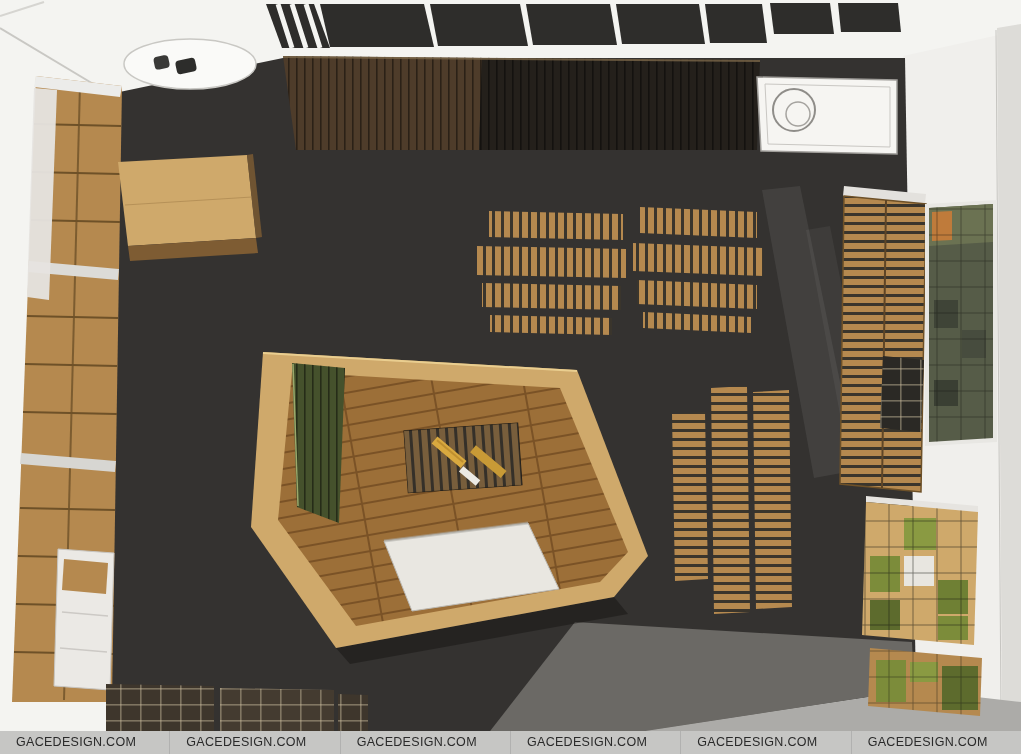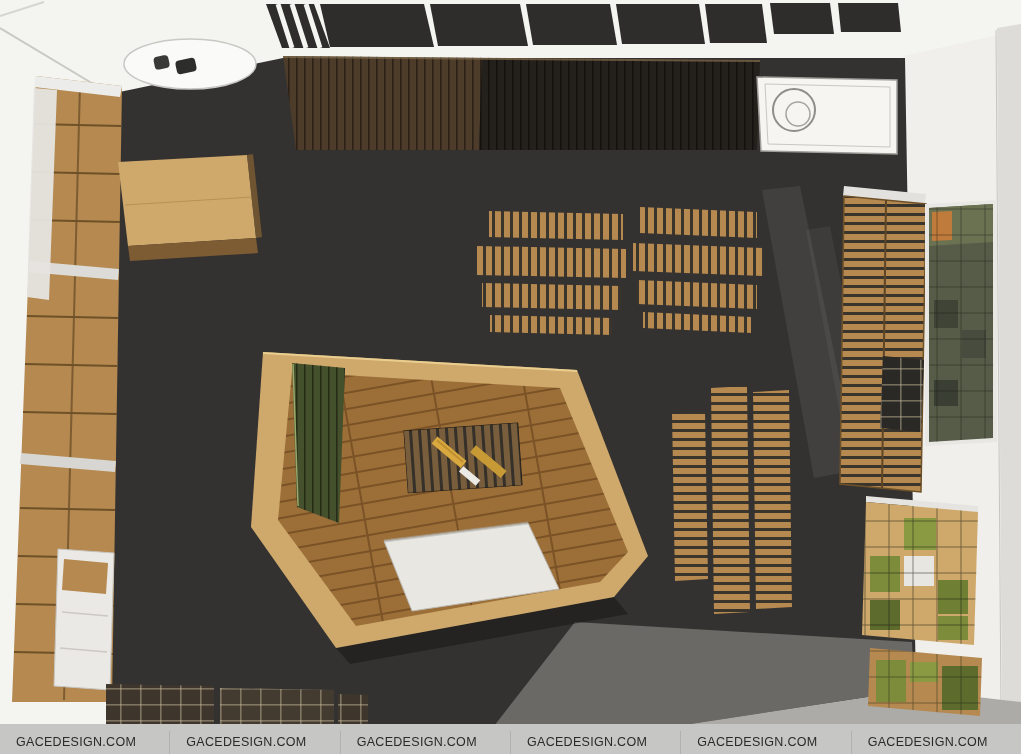--- a/index.html
+++ b/index.html
@@ -15,21 +15,21 @@
   .f-wood-dark{fill:var(--wood-dark,#7e5c33)}
   .f-plank{fill:var(--plank,#9c6f38)}
   .f-plank-dark{fill:var(--plank-dark,#7a5226)}
   .f-gap{fill:var(--slat-gap,#3a352c)}
   .f-skylight{fill:var(--skylight,#2e2d2b)}
   .f-green{fill:var(--green,#7c8c3a)}
   .f-green-dark{fill:var(--green-dark,#45512c)}
   .f-art{fill:var(--art,#565c48)}
   .f-accent{fill:var(--accent-orange,#bf7b3b)}
   .watermark-bar{
-    position:absolute;left:0;right:0;bottom:0;height:30px;
+    position:absolute;left:0;right:0;bottom:0;height:23px;
     background:var(--watermark-bar,#c6c6c4);
     display:flex;align-items:flex-end;z-index:5;
   }
   .watermark-bar span{
     flex:1;font-size:12.5px;line-height:23px;color:var(--watermark-text,#2a2a2a);
     padding-left:16px;white-space:nowrap;letter-spacing:.3px;
     border-left:1px solid rgba(0,0,0,.10);
   }
   .watermark-bar span:first-child{border-left:none;}
 </style>

